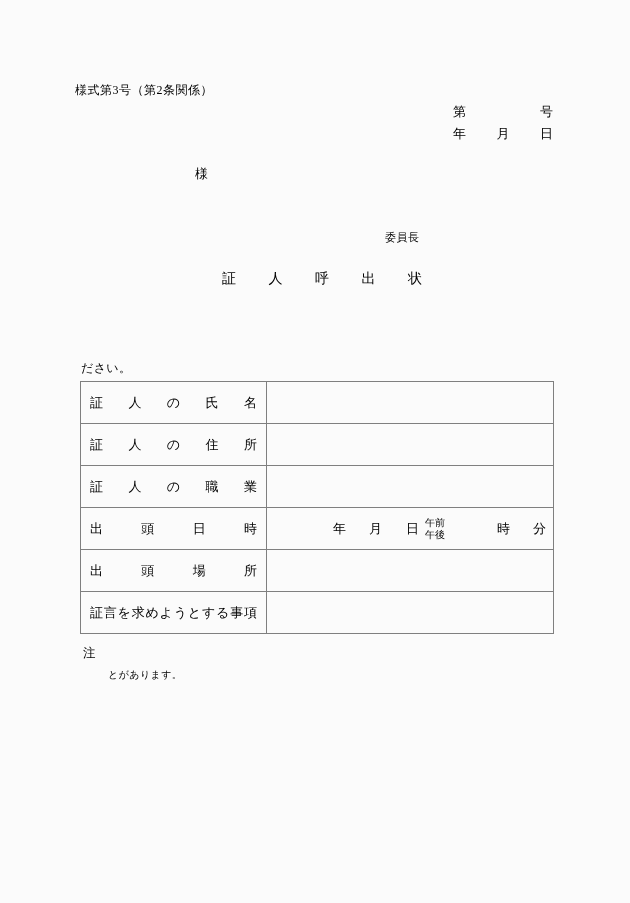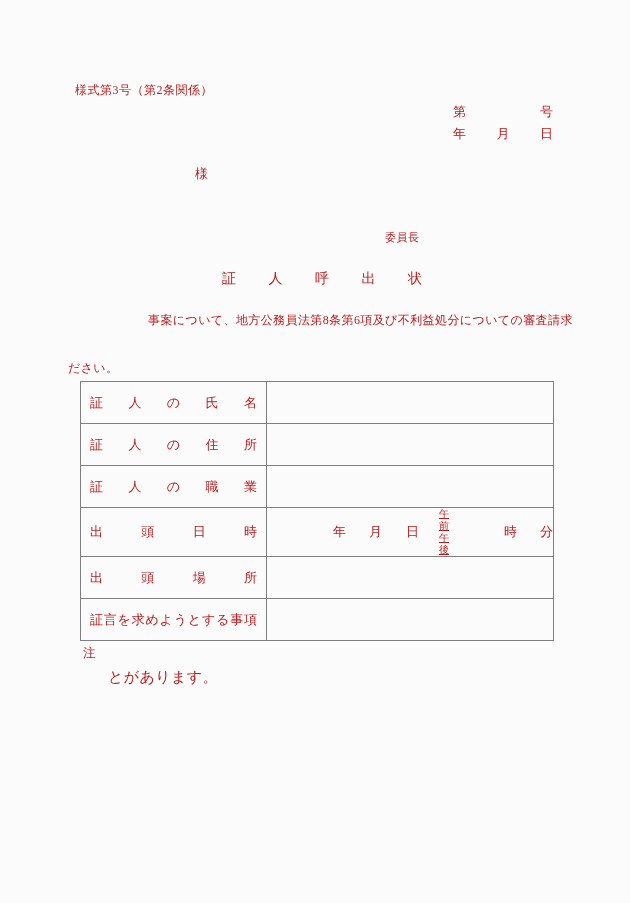--- a/index.html
+++ b/index.html
@@ -1,20 +1,20 @@
 <!DOCTYPE html>
 <html lang="ja"><head>
 <meta charset="utf-8">
 <style>
   html,body{margin:0;padding:0;background:#fbfbfb;}
   .page{
     position:relative;
     width:630px;height:903px;
     background:#fbfbfb;
-    color:#b91c1c;
+    color:#000000;
     font-family:"Liberation Serif","DejaVu Serif",serif;
     overflow:hidden;
   }
   .abs{position:absolute;white-space:nowrap;}
 
   .form-number{left:75px;top:82px;font-size:12px;letter-spacing:0.5px;}
 
   .doc-number-line{left:453px;top:103px;width:100px;display:flex;justify-content:space-between;font-size:13px;}
   .date-line{left:453px;top:125px;width:100px;display:flex;justify-content:space-between;font-size:13px;}
 
@@ -25,21 +25,21 @@
 
   .doc-title{
     left:222px;top:270px;width:200px;
     display:flex;justify-content:space-between;
     font-size:14px;
   }
 
   .body-line{font-size:12px;letter-spacing:0.4px;}
   .body-line-1{left:148px;top:312px;}
   .body-line-2{left:85px;top:336px;}
-  .body-line-3{left:68px;top:360px;}
+  .body-line-3{left:81px;top:360px;}
 
   table.form-table{
     position:absolute;left:80px;top:381px;
     width:473px;border-collapse:collapse;table-layout:fixed;
   }
   table.form-table td{
     border:1px solid #7f7f7f;
     padding:0;height:41px;vertical-align:middle;
     background:transparent;
   }
@@ -51,28 +51,28 @@
   td.value-cell{width:286px;}
 
   .datetime-inner{
     display:flex;align-items:center;
     padding-left:66px;font-size:13px;height:100%;
   }
   .dt-month{margin-left:23px;}
   .dt-day{margin-left:24px;}
   .dt-ampm{
     display:flex;flex-direction:column;justify-content:center;
-    margin-left:20px;font-size:10px;line-height:12px;text-decoration:underline;
+    margin-left:6px;font-size:10px;line-height:12px;
   }
   .dt-hour{margin-left:52px;}
   .dt-minute{margin-left:23px;}
 
   .note-marker{left:83px;top:645px;font-size:12.5px;}
   .note-line-1{left:117px;top:645px;font-size:12.5px;letter-spacing:0.4px;}
-  .note-line-2{left:108px;top:668px;font-size:15px;letter-spacing:0.4px;}
+  .note-line-2{left:108px;top:668px;font-size:10px;letter-spacing:0.4px;}
 </style>
 </head>
 <body>
 
 <div class="page">
 
   <div class="abs form-number">様式第3号（第2条関係）</div>
 
   <div class="abs doc-number-line">
     <span>第</span>
@@ -90,21 +90,20 @@
   <div class="abs issuer-title">委員長</div>
 
   <div class="abs doc-title">
       <span>証</span>
       <span>人</span>
       <span>呼</span>
       <span>出</span>
       <span>状</span>
     </div>
 
-  <div class="abs body-line body-line-1">事案について、地方公務員法第8条第6項及び不利益処分についての審査請求</div>
   <div class="abs body-line body-line-3">ださい。</div>
 
   <table class="form-table">
     <tbody>
         <tr>
       <td class="label-cell">
         <div class="label-inner">
               <span>証</span>
               <span>人</span>
               <span>の</span>

